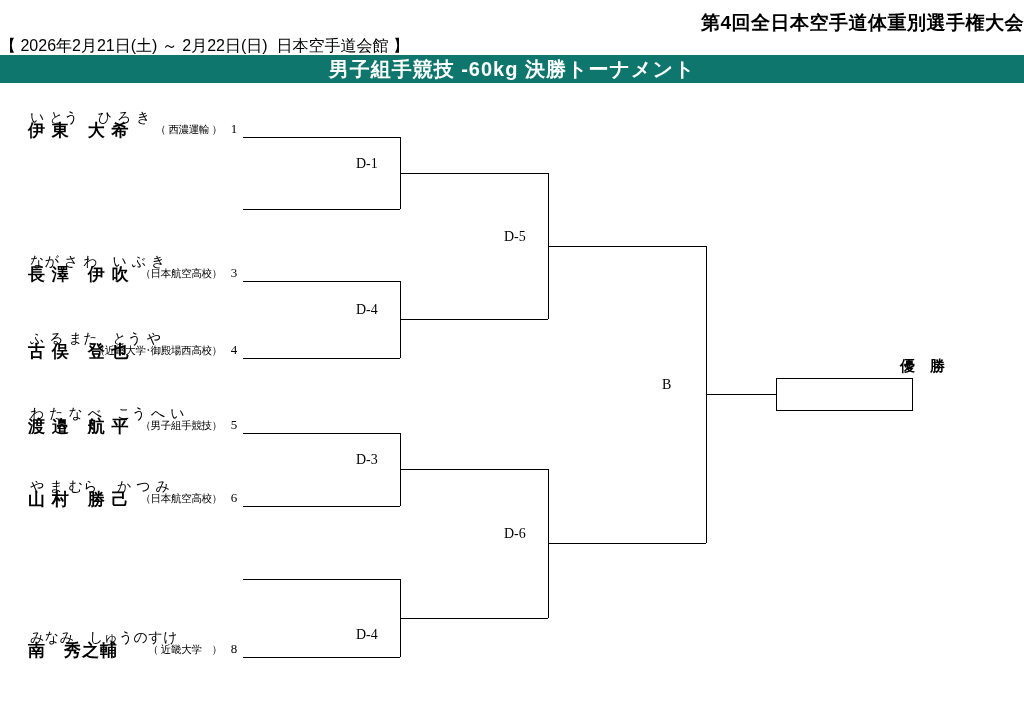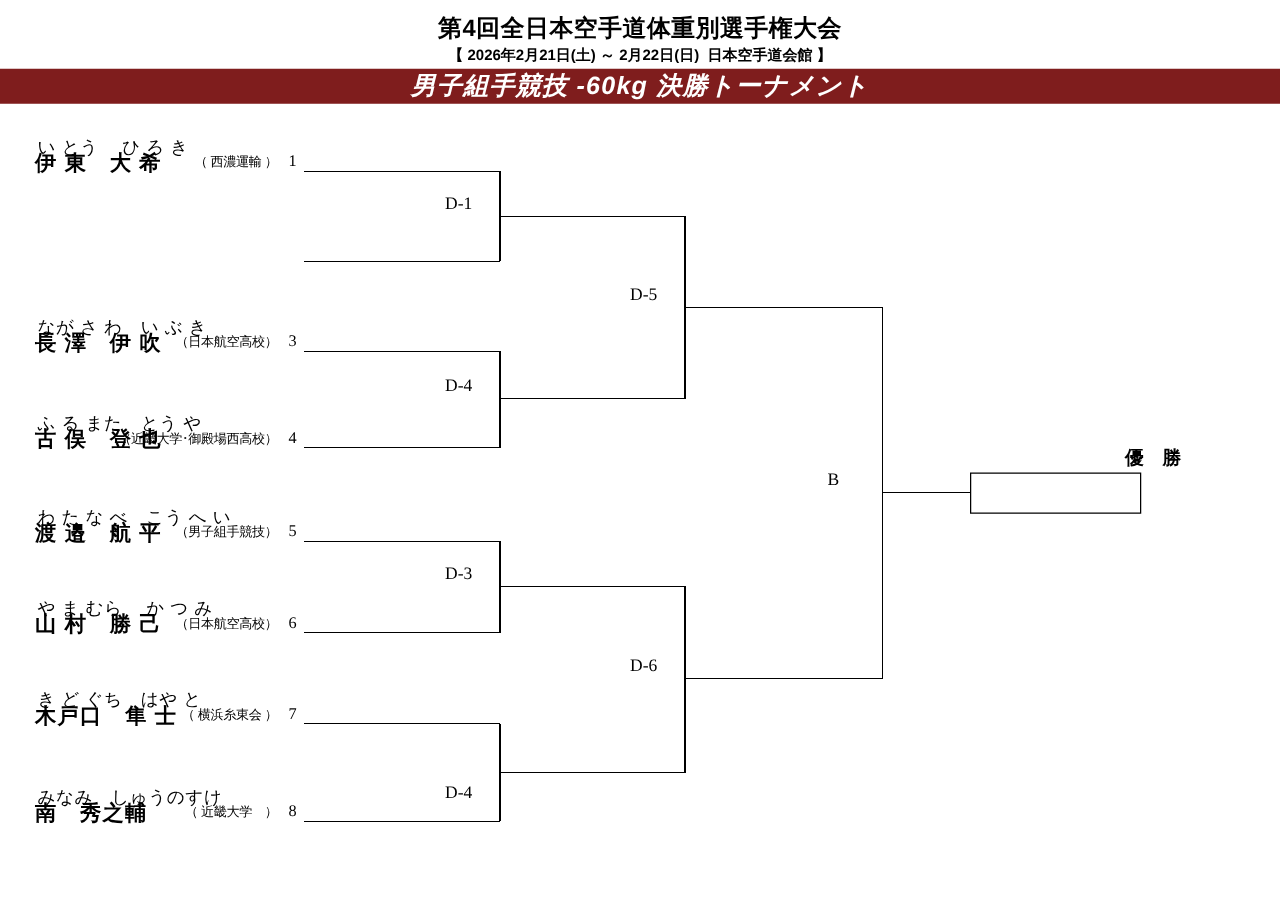--- a/index.html
+++ b/index.html
@@ -3,26 +3,26 @@
 <meta charset="utf-8">
 <style>
   html, body { margin: 0; padding: 0; background: #ffffff; }
   body { font-family: "Liberation Sans", sans-serif; color: #000; }
   .page {
     position: relative; width: 1024px; height: 724px;
     background: #ffffff; overflow: hidden;
   }
   .title {
     position: absolute; top: 10px; left: 0; width: 100%;
-    text-align: center; font-size: 19px; font-weight: bold;
+    text-align: right; font-size: 19px; font-weight: bold;
     letter-spacing: 0.5px; white-space: pre;
   }
   .subtitle {
     position: absolute; top: 36px; left: 0; width: 100%;
-    text-align: center; font-size: 12px; font-weight: bold;
+    text-align: left; font-size: 16px; font-weight: normal;
     white-space: pre;
   }
   .banner {
     position: absolute; top: 55px; left: 0; width: 100%; height: 28px;
     background: #29abe2; color: #ffffff;
     font-size: 20px; font-weight: bold; text-align: center;
     line-height: 28px; letter-spacing: 1px; white-space: pre;
   }
   .player { position: absolute; left: 28px; width: 240px; height: 30px; }
   .furigana {
@@ -56,21 +56,21 @@
   svg.lines { position: absolute; left: 0; top: 0; }
   svg.lines line { stroke: #000; stroke-width: 1; shape-rendering: crispEdges; }
 </style>
 </head>
 <body>
 
 <div class="page">
 
   <div class="title">第4回全日本空手道体重別選手権大会</div>
   <div class="subtitle">【 2026年2月21日(土) ～ 2月22日(日)  日本空手道会館 】</div>
-  <div class="banner" style="background: #7f1d1d; font-style: italic;">男子組手競技 -60kg 決勝トーナメント</div>
+  <div class="banner" style="background: #0f766e;">男子組手競技 -60kg 決勝トーナメント</div>
 
   <svg class="lines" width="1024" height="724" viewBox="0 0 1024 724">
 
     <line x1="243" y1="137" x2="400" y2="137"></line>
     <line x1="243" y1="209" x2="400" y2="209"></line>
     <line x1="243" y1="281" x2="400" y2="281"></line>
     <line x1="243" y1="358" x2="400" y2="358"></line>
     <line x1="243" y1="433" x2="400" y2="433"></line>
     <line x1="243" y1="506" x2="400" y2="506"></line>
     <line x1="243" y1="579" x2="400" y2="579"></line>
@@ -120,26 +120,20 @@
     <span class="pname">渡 邉　航 平</span>
     <span class="aff">（男子組手競技）</span>
     <span class="seed">5</span>
   </div>
   <div class="player" style="top:479px">
     <div class="furigana">や ま むら　 か つ み</div>
     <span class="pname">山 村　勝 己</span>
     <span class="aff">（日本航空高校）</span>
     <span class="seed">6</span>
   </div>
-  <div class="player" style="top:552px">
-    <div class="furigana">き ど ぐち　はや と</div>
-    <span class="pname">木戸口　隼 士</span>
-    <span class="aff">（ 横浜糸東会 ）</span>
-    <span class="seed">7</span>
-  </div>
   <div class="player" style="top:630px">
     <div class="furigana">みなみ　しゅうのすけ</div>
     <span class="pname">南　秀之輔</span>
     <span class="aff">（ 近畿大学　）</span>
     <span class="seed">8</span>
   </div>
 
   <div class="match-label" style="left:356px; top:156px">D-1</div>
   <div class="match-label" style="left:356px; top:302px">D-4</div>
   <div class="match-label" style="left:356px; top:452px">D-3</div>

